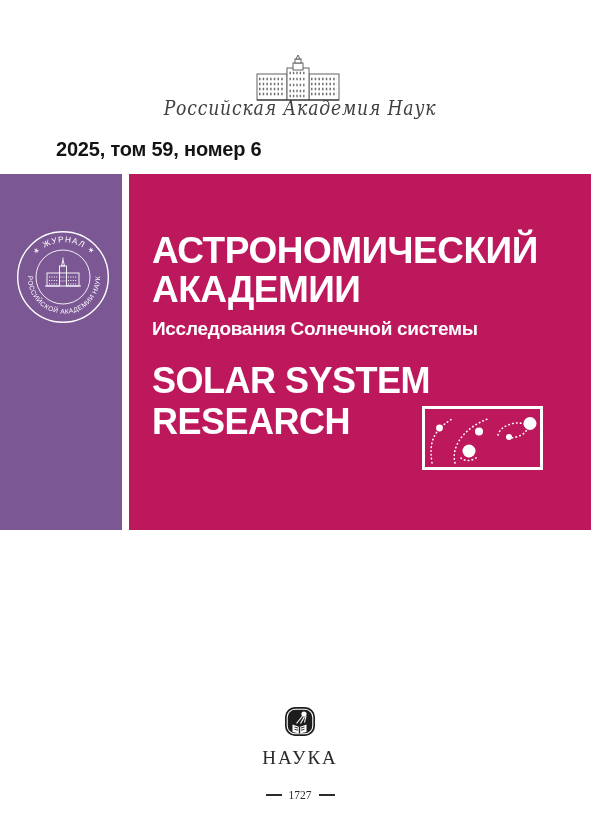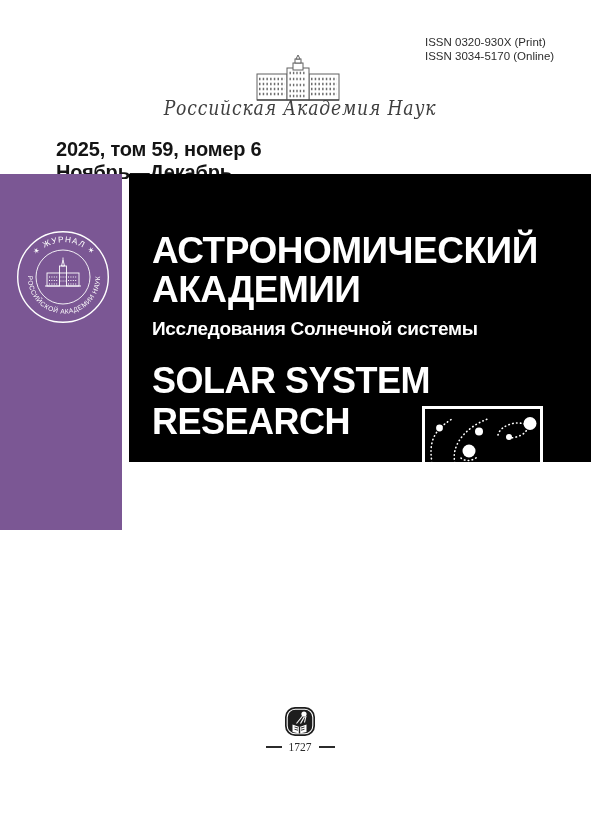--- a/index.html
+++ b/index.html
@@ -16,51 +16,47 @@
     font-family:"DejaVu Serif", serif;font-style:italic;font-size:21px;color:#3f3f3f;
     transform:scaleX(0.82);transform-origin:50% 50%;letter-spacing:1px;
   }
   
   .issue-line{
     position:absolute;left:56px;top:138px;width:491px;display:flex;justify-content:space-between;
     font-size:20px;font-weight:bold;color:#141414;letter-spacing:-0.2px;flex-direction:column;
   }
   
   .strip{position:absolute;left:0;top:174px;width:122px;height:356px;background:#7b5794;}
-  .main-block{position:absolute;left:129px;top:174px;width:462px;height:288px;background:#000000;}
+  .main-block{position:absolute;left:129px;top:174px;width:462px;height:356px;background:#be185d;}
   .seal{position:absolute;left:15px;top:55px;width:96px;height:96px;}
   .t{position:absolute;left:23px;color:#ffffff;font-weight:bold;line-height:1;white-space:nowrap;}
   .t-ru1{top:58px;font-size:37px;letter-spacing:-0.5px;}
   .t-ru2{top:97px;font-size:37px;letter-spacing:-0.5px;}
   .t-sub{top:145px;font-size:19px;letter-spacing:-0.3px;}
   .t-en1{top:189px;font-size:36px;letter-spacing:-0.5px;}
   .t-en2{top:230px;font-size:36px;letter-spacing:-0.5px;}
   .orbits{position:absolute;left:293px;top:232px;width:121px;height:64px;}
   
   .publisher{position:absolute;left:0;top:706px;width:600px;text-align:center;}
   .nauka-emblem{width:32px;height:31px;display:inline-block;}
   .nauka-name{
     font-family:"Liberation Serif", serif;font-size:19px;letter-spacing:2px;
     color:#2b2b2b;margin-top:6px;font-weight:normal;
   }
   .nauka-year{
-    margin-top:0;display:flex;align-items:center;justify-content:center;gap:7px;
+    margin-top:20px;display:flex;align-items:center;justify-content:center;gap:7px;
     font-family:"Liberation Serif", serif;font-size:11.5px;color:#2b2b2b;
   }
   .nauka-year .dash{display:inline-block;width:16px;height:1.4px;background:#2b2b2b;}
 </style>
 </head>
 <body>
 
 <div class="cover">
 
-  <div class="issn">
-    <div>ISSN 0320-930X (Print)</div>
-    <div>ISSN 3034-5170 (Online)</div>
-  </div>
 
   <svg class="academy-building" viewBox="0 0 86 46">
     <g fill="#ffffff" stroke="#616161" stroke-width="1">
       <rect x="2" y="19" width="30" height="26"></rect>
       <rect x="54" y="19" width="30" height="26"></rect>
       <rect x="32" y="13" width="22" height="32"></rect>
       <rect x="38" y="8" width="10" height="7"></rect>
       <rect x="40" y="4" width="6" height="4"></rect>
       <path d="M41 4 L43 0 L45 4 Z"></path>
     </g>
@@ -68,21 +64,20 @@
       <path d="M4 24 H30 M4 29 H30 M4 34 H30 M4 39 H30" stroke-width="2.4" stroke-dasharray="1.5 2.2"></path>
       <path d="M56 24 H82 M56 29 H82 M56 34 H82 M56 39 H82" stroke-width="2.4" stroke-dasharray="1.5 2.2"></path>
       <path d="M34.5 18 H51.5 M34.5 24 H51.5 M34.5 30 H51.5 M34.5 36 H51.5 M34.5 41 H51.5" stroke-width="2.6" stroke-dasharray="1.4 2"></path>
       <path d="M2 45 H84" stroke="#4f4f4f" stroke-width="1.4"></path>
     </g>
   </svg>
   <div class="academy-script">Российская Академия Наук</div>
 
   <div class="issue-line">
     <span>2025, том 59, номер 6</span>
-    <span>Ноябрь—Декабрь</span>
   </div>
 
   <div class="strip">
     <svg class="seal" viewBox="0 0 96 96">
       <circle cx="48" cy="48" r="45.3" fill="none" stroke="#ffffff" stroke-width="1.4"></circle>
       <circle cx="48" cy="48" r="27" fill="none" stroke="#ffffff" stroke-width="0.9"></circle>
       <defs>
         <path id="sealTopArc" d="M 13.6 42.7 A 36 36 0 0 1 84.4 42.7" fill="none"></path>
         <path id="sealBottomArc" d="M 13.1 45.9 A 36 36 0 1 0 84.9 45.9" fill="none"></path>
       </defs>
@@ -141,20 +136,21 @@
         <path d="M18.5 10 L12.5 17.5"></path>
         <path d="M20.5 10.6 L16.5 17.5"></path>
         <path d="M22 10 L20.5 16.5"></path>
       </g>
       <g>
         <path d="M8.5 18.5 L15.5 21 L22.5 18.5 L22.5 26 L15.5 27.5 L8.5 26 Z" fill="#ffffff"></path>
         <path d="M15.5 21 V27.5" stroke="#1d1d1d" stroke-width="1.4"></path>
         <path d="M10.5 21 L14 22 M10.5 23.3 L14 24.2 M17 22 L20.5 21 M17 24.2 L20.5 23.3" stroke="#1d1d1d" stroke-width="0.9"></path>
       </g>
     </svg>
+    <div class="nauka-name">НАУКА</div>
     <div class="nauka-year">
       <span class="dash"></span>
       <span>1727</span>
       <span class="dash"></span>
     </div>
   </div>
 
 </div>
 
 </body></html>

